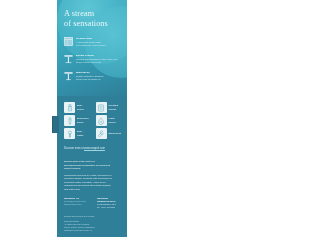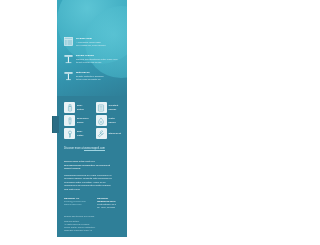--- a/index.html
+++ b/index.html
@@ -213,20 +213,24 @@
 </head>
 <body>
 
 <div id="stage">
 
   <div id="panel">
     <div class="hero-band"></div>
     <div class="hero-circle"></div>
     <div class="hero-circle2"></div>
 
+    <div class="header">
+      <div class="title">A stream
+of sensations</div>
+    </div>
 
     <div class="features">
 
       <div class="feat">
         <div class="feat-ico">
           <svg width="9" height="11" viewBox="0 0 9 11">
             <rect x="0.5" y="1.5" width="8" height="8" fill="#9fd2de" stroke="#dff0f5" stroke-width="0.7"></rect>
             <line x1="0.5" y1="3.5" x2="8.5" y2="3.5" stroke="#dff0f5" stroke-width="0.6"></line>
             <line x1="3.2" y1="3.5" x2="3.2" y2="9.5" stroke="#dff0f5" stroke-width="0.5"></line>
           </svg>

